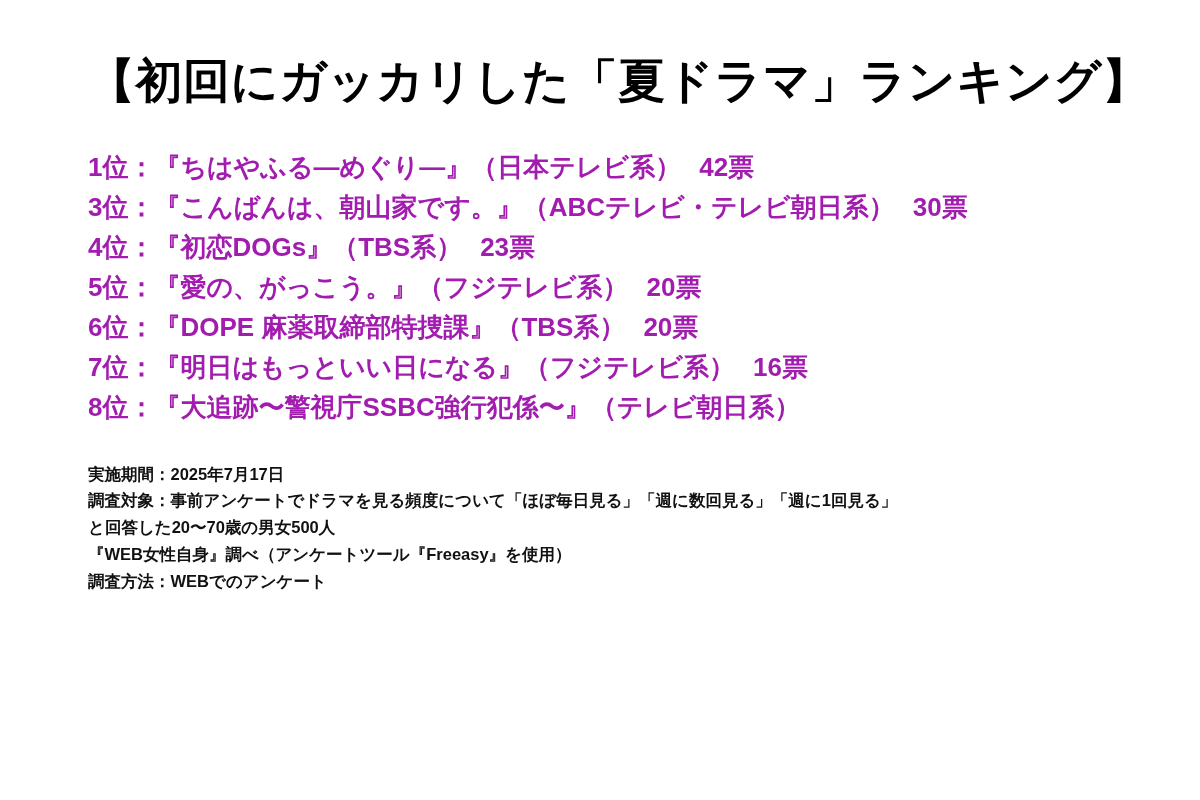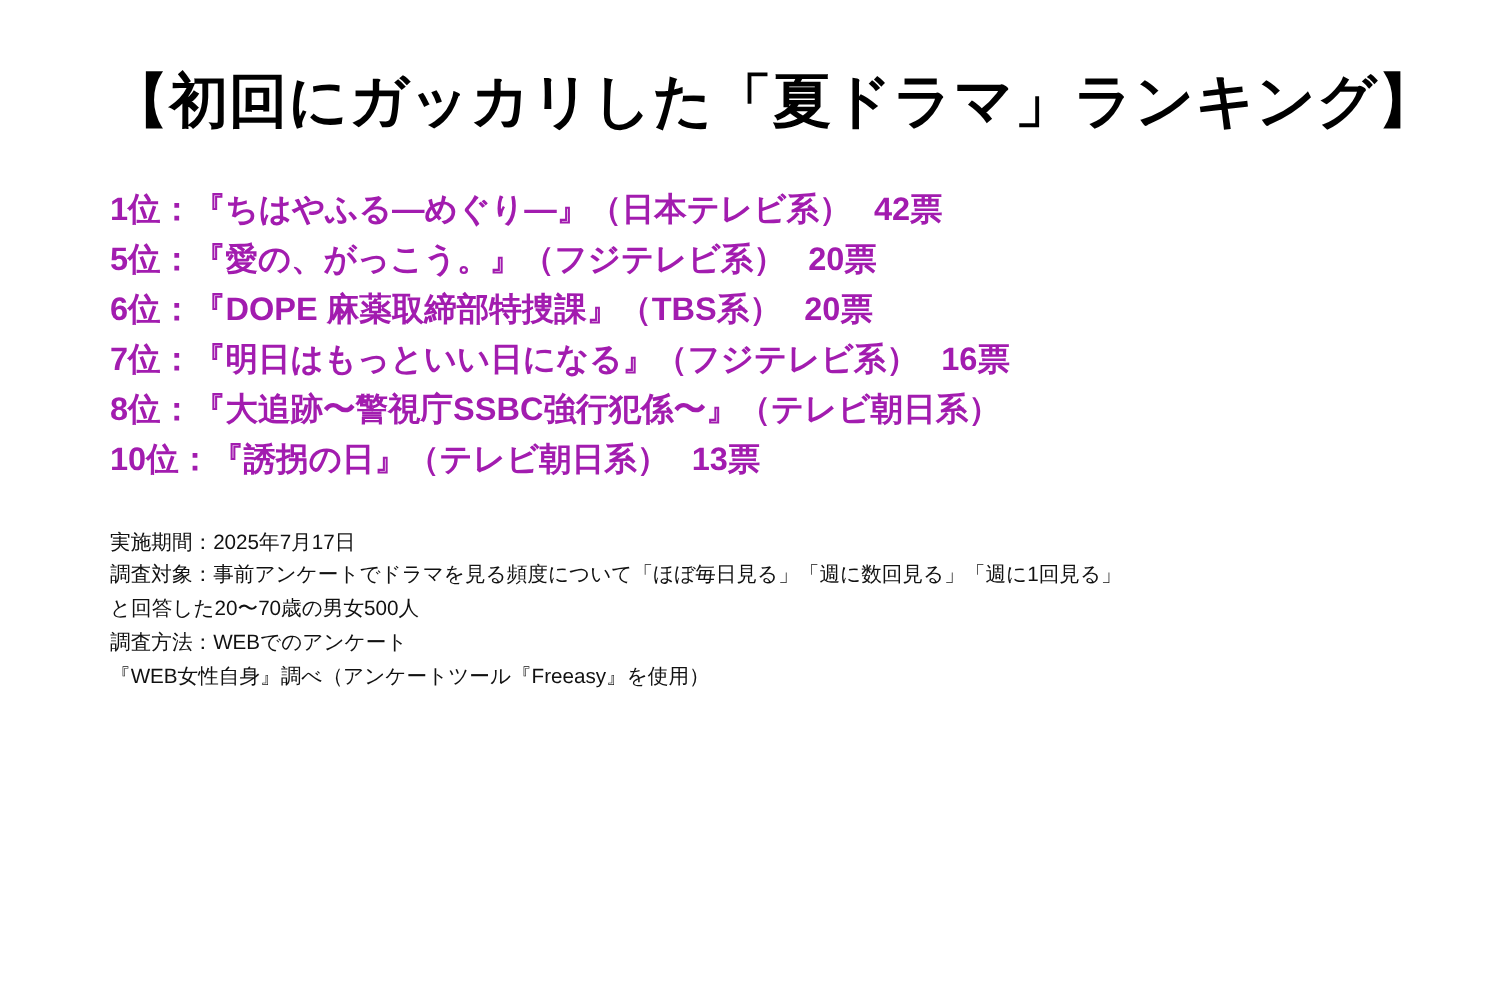--- a/index.html
+++ b/index.html
@@ -46,21 +46,21 @@
   .rank-pos { }
   .rank-sep { }
   .rank-title { }
   .rank-net { }
   .rank-votes {
     margin-left: 18px;
   }
   .footnotes {
     margin-top: 34px;
     font-size: 16.5px;
-    font-weight: normal;
+    font-weight: bold;
     line-height: 1.62;
     color: #111111;
   }
   .footnote-line {
     white-space: nowrap;
   }
 </style>
 </head>
 <body>
 
@@ -68,46 +68,49 @@
 
   <h1 class="title">【初回にガッカリした「夏ドラマ」ランキング】</h1>
 
   <ol class="ranking">
 
     <li class="rank-row">
       <span class="rank-pos">1位</span><span class="rank-sep">：</span><span class="rank-title">『ちはやふる―めぐり―』</span><span class="rank-net">（日本テレビ系）</span><span class="rank-votes">42票</span>
     </li>
 
 
+    <li class="rank-row">
+      <span class="rank-pos">3位</span><span class="rank-sep">：</span><span class="rank-title">『こんばんは、朝山家です。』</span><span class="rank-net">（ABCテレビ・テレビ朝日系）</span><span class="rank-votes">30票</span>
+    </li>
 
+    <li class="rank-row">
+      <span class="rank-pos">4位</span><span class="rank-sep">：</span><span class="rank-title">『初恋DOGs』</span><span class="rank-net">（TBS系）</span><span class="rank-votes">23票</span>
+    </li>
 
     <li class="rank-row">
       <span class="rank-pos">5位</span><span class="rank-sep">：</span><span class="rank-title">『愛の、がっこう。』</span><span class="rank-net">（フジテレビ系）</span><span class="rank-votes">20票</span>
     </li>
 
     <li class="rank-row">
       <span class="rank-pos">6位</span><span class="rank-sep">：</span><span class="rank-title">『DOPE 麻薬取締部特捜課』</span><span class="rank-net">（TBS系）</span><span class="rank-votes">20票</span>
     </li>
 
     <li class="rank-row">
       <span class="rank-pos">7位</span><span class="rank-sep">：</span><span class="rank-title">『明日はもっといい日になる』</span><span class="rank-net">（フジテレビ系）</span><span class="rank-votes">16票</span>
     </li>
 
     <li class="rank-row">
       <span class="rank-pos">8位</span><span class="rank-sep">：</span><span class="rank-title">『大追跡〜警視庁SSBC強行犯係〜』</span><span class="rank-net">（テレビ朝日系）</span><span class="rank-votes"></span>
     </li>
 
 
-    <li class="rank-row">
-      <span class="rank-pos">10位</span><span class="rank-sep">：</span><span class="rank-title">『誘拐の日』</span><span class="rank-net">（テレビ朝日系）</span><span class="rank-votes">13票</span>
-    </li>
 
   </ol>
 
   <div class="footnotes">
     <div class="footnote-line">実施期間：2025年7月17日</div>
     <div class="footnote-line">調査対象：事前アンケートでドラマを見る頻度について「ほぼ毎日見る」「週に数回見る」「週に1回見る」</div>
     <div class="footnote-line">と回答した20〜70歳の男女500人</div>
+    <div class="footnote-line">『WEB女性自身』調べ（アンケートツール『Freeasy』を使用）</div>
     <div class="footnote-line">調査方法：WEBでのアンケート</div>
-    <div class="footnote-line">『WEB女性自身』調べ（アンケートツール『Freeasy』を使用）</div>
   </div>
 
 </div>
 
 </body></html>

